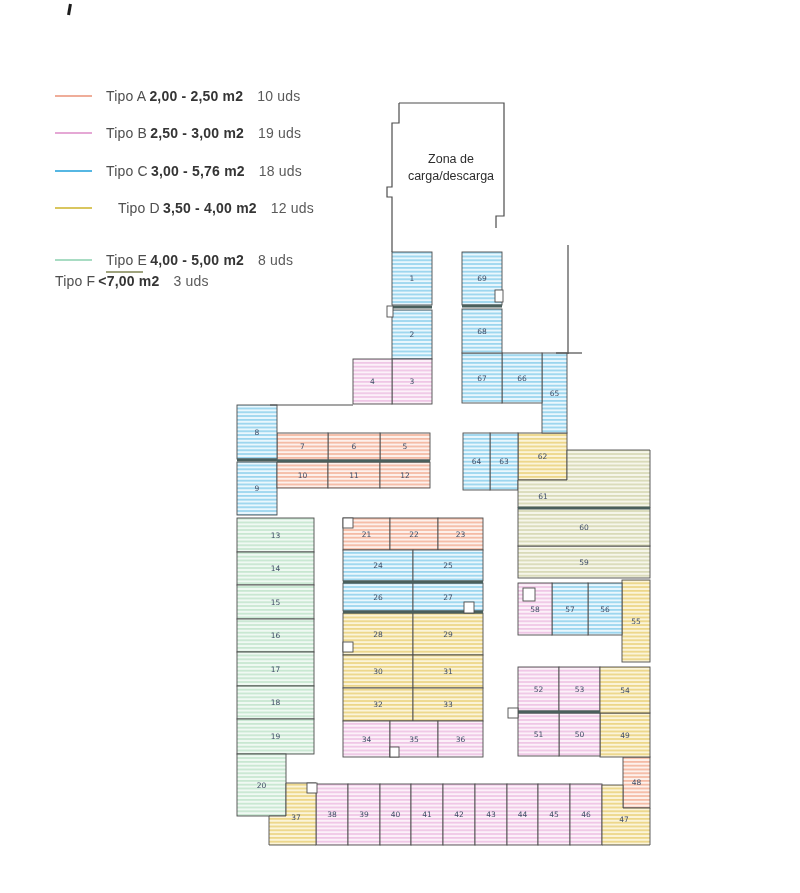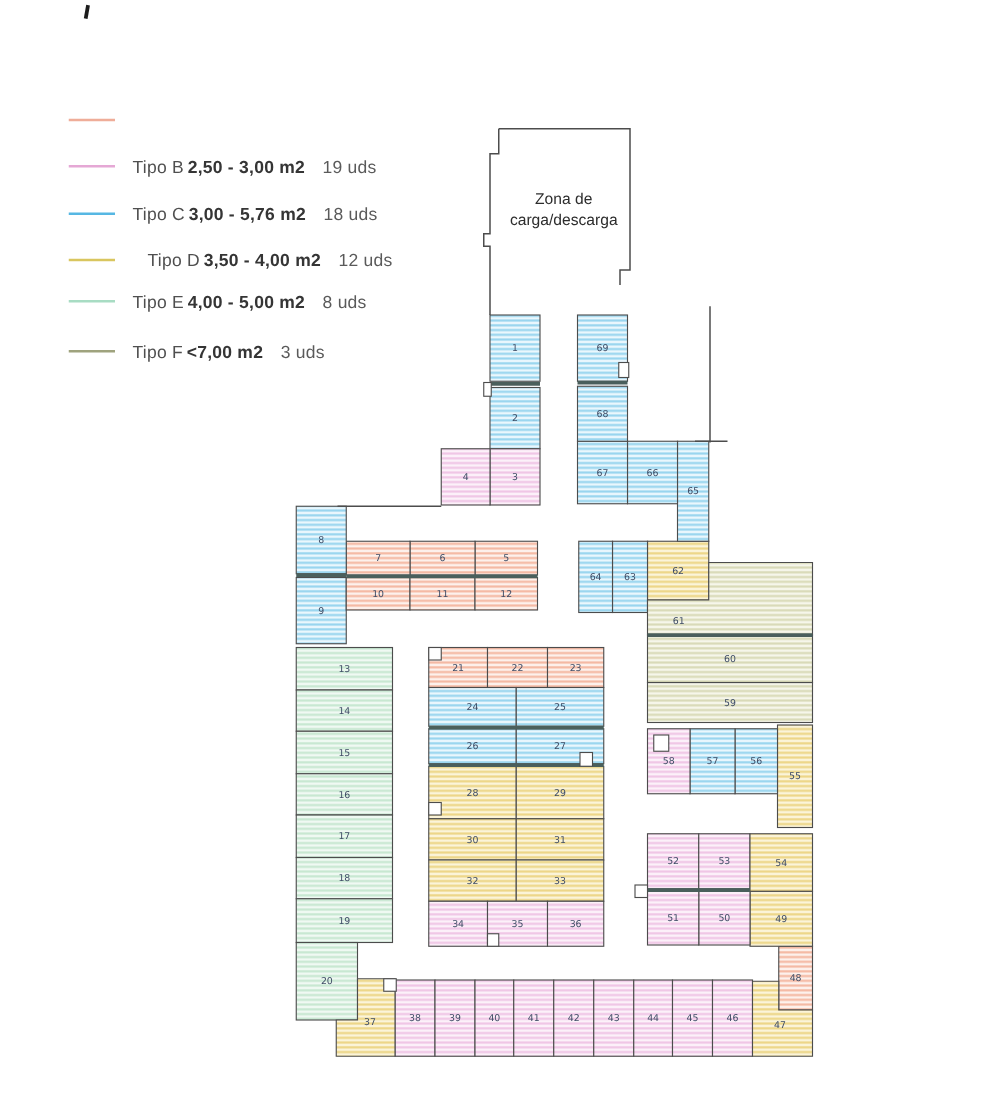--- a/index.html
+++ b/index.html
@@ -6,37 +6,38 @@
   .page{position:relative;width:800px;height:893px;background:#fff;overflow:hidden;
         font-family:"Liberation Sans",sans-serif;}
   .corner-mark{position:absolute;left:68px;top:4px;width:3px;height:11px;background:#1c1c1c;
                transform:rotate(10deg);}
   .legend{position:absolute;left:55px;top:0;width:320px;}
   .legend-row{position:absolute;left:0;height:20px;display:flex;align-items:center;}
   .legend-row:nth-child(1){top:86px;}
   .legend-row:nth-child(2){top:123px;}
   .legend-row:nth-child(3){top:161px;}
   .legend-row:nth-child(4){top:198px;gap:12px;}
-  .legend-row:nth-child(5){top:231px;}
-  .legend-row:nth-child(6){top:271px;}
+  .legend-row:nth-child(5){top:250px;}
+  .legend-row:nth-child(6){top:271px;flex-direction:column;}
   .legend-line{display:inline-block;width:37px;height:2px;margin-right:14px;flex:0 0 auto;}
   .legend-text{font-size:14px;color:#4f4f4f;letter-spacing:.2px;white-space:nowrap;}
   .legend-text b{color:#353535;margin-left:3px;}
   .legend-text .uds{margin-left:14px;color:#5a5a5a;}
   #plan-svg{position:absolute;left:0;top:0;}
 </style>
 </head>
 <body>
 
 <div class="page">
   <div class="corner-mark"></div>
 
   <div class="legend">
     <div class="legend-row">
       <span class="legend-line" style="background: rgb(239, 173, 153);"></span>
+      <span class="legend-text"><span>Tipo A</span><b>2,00 - 2,50 m2</b><span class="uds">10 uds</span></span>
     </div>
     <div class="legend-row">
       <span class="legend-line" style="background: rgb(229, 168, 213);"></span>
       <span class="legend-text"><span>Tipo B</span><b>2,50 - 3,00 m2</b><span class="uds">19 uds</span></span>
     </div>
     <div class="legend-row">
       <span class="legend-line" style="background: rgb(86, 183, 227);"></span>
       <span class="legend-text"><span>Tipo C</span><b>3,00 - 5,76 m2</b><span class="uds">18 uds</span></span>
     </div>
     <div class="legend-row">

